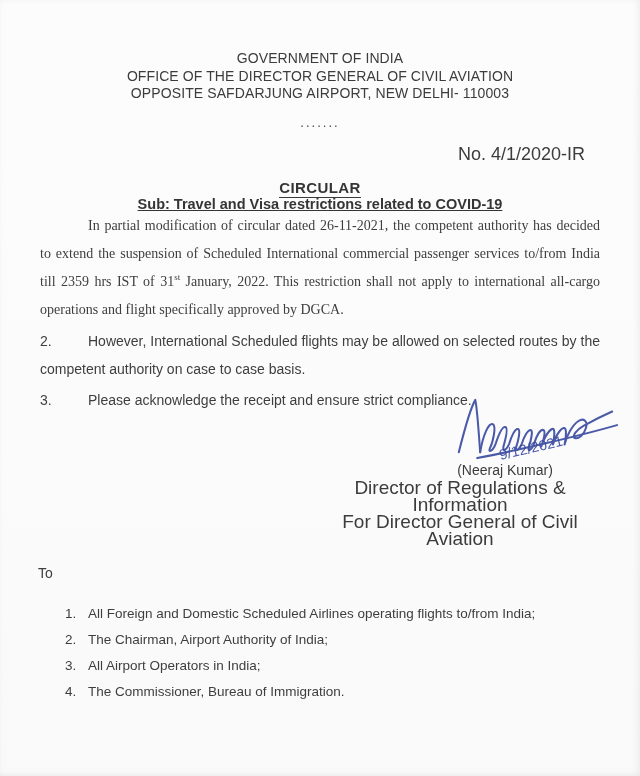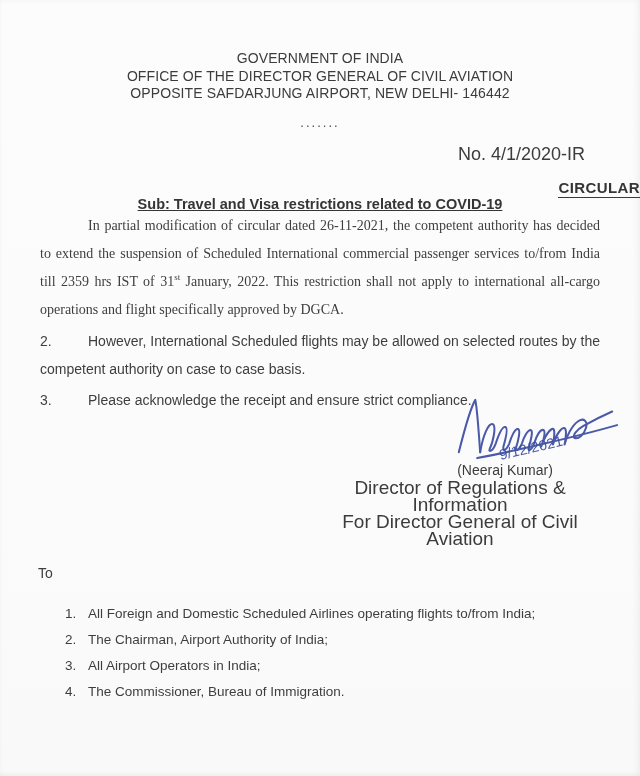--- a/index.html
+++ b/index.html
@@ -14,21 +14,21 @@
     position: relative;
     width: 640px; height: 776px;
     box-sizing: border-box;
     padding-top: 30px;
     background: linear-gradient(180deg, #fcfcfd 0%, #fbfbfc 60%, #f9f9fa 100%);
     box-shadow: inset -3px 0 6px rgba(0,0,0,0.04), inset 0 -2px 4px rgba(0,0,0,0.03);
   }
   .letterhead { text-align: center; font-size: 14px; line-height: 17.5px; color: #3c3c3c; letter-spacing: 0.1px; margin-top: 20px; }
   .dots { text-align: center; font-size: 13px; letter-spacing: 2px; color: #4a4a4a; margin-top: 12px; line-height: 16px; }
   .ref-block { margin-top: 14px; text-align: right; padding-right: 55px; font-size: 18px; line-height: 18px; color: #3c3c3c; }
-  .doc-title { margin-top: 16px; text-align: right; font-size: 15px; font-weight: bold; color: #353535; letter-spacing: 0.4px; }
+  .doc-title { margin-top: 16px; text-align: center; font-size: 15px; font-weight: bold; color: #353535; letter-spacing: 0.4px; }
   .doc-title .u { border-bottom: 1.6px solid #3a3a3a; padding-bottom: 1px; }
   .doc-subject { text-align: center; font-size: 14.5px; font-weight: bold; color: #353535; text-decoration: underline; }
   .body-para {
     margin: 0 40px; width: 560px; box-sizing: border-box;
     font-size: 14px; line-height: 28px; text-align: justify; color: #3e3e3e;
   }
   .para-1 { text-indent: 48px; font-family: Liberation Serif, serif; }
   .para-n { margin-top: 3px; }
   .para-n .pnum { display: inline-block; width: 48px; text-indent: 0; }
   sup { font-size: 9px; vertical-align: super; line-height: 0; }
@@ -42,21 +42,21 @@
   .recipient .rnum { display: inline-block; width: 23px; }
 </style>
 </head>
 <body>
 
 <div class="page">
 
   <div class="letterhead">
     <div>GOVERNMENT OF INDIA</div>
     <div>OFFICE OF THE DIRECTOR GENERAL OF CIVIL AVIATION</div>
-    <div>OPPOSITE SAFDARJUNG AIRPORT, NEW DELHI- 146442</div>
+    <div>OPPOSITE SAFDARJUNG AIRPORT, NEW DELHI- 110003</div>
   </div>
 
   <div class="dots">.......</div>
 
   <div class="ref-block">
     <div>No. 4/1/2020-IR</div>
   </div>
 
   <div class="doc-title">
     <span class="u">CIRCULAR</span>

